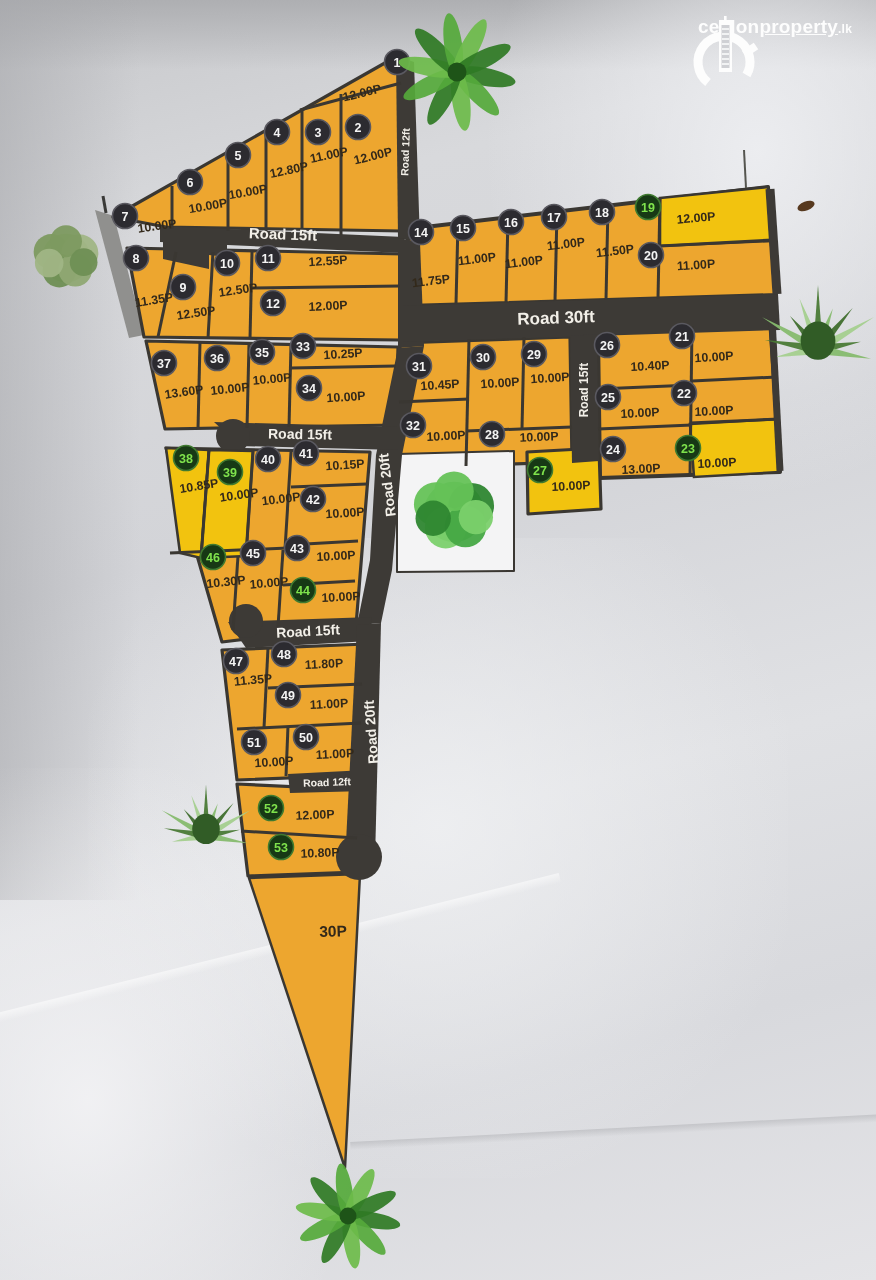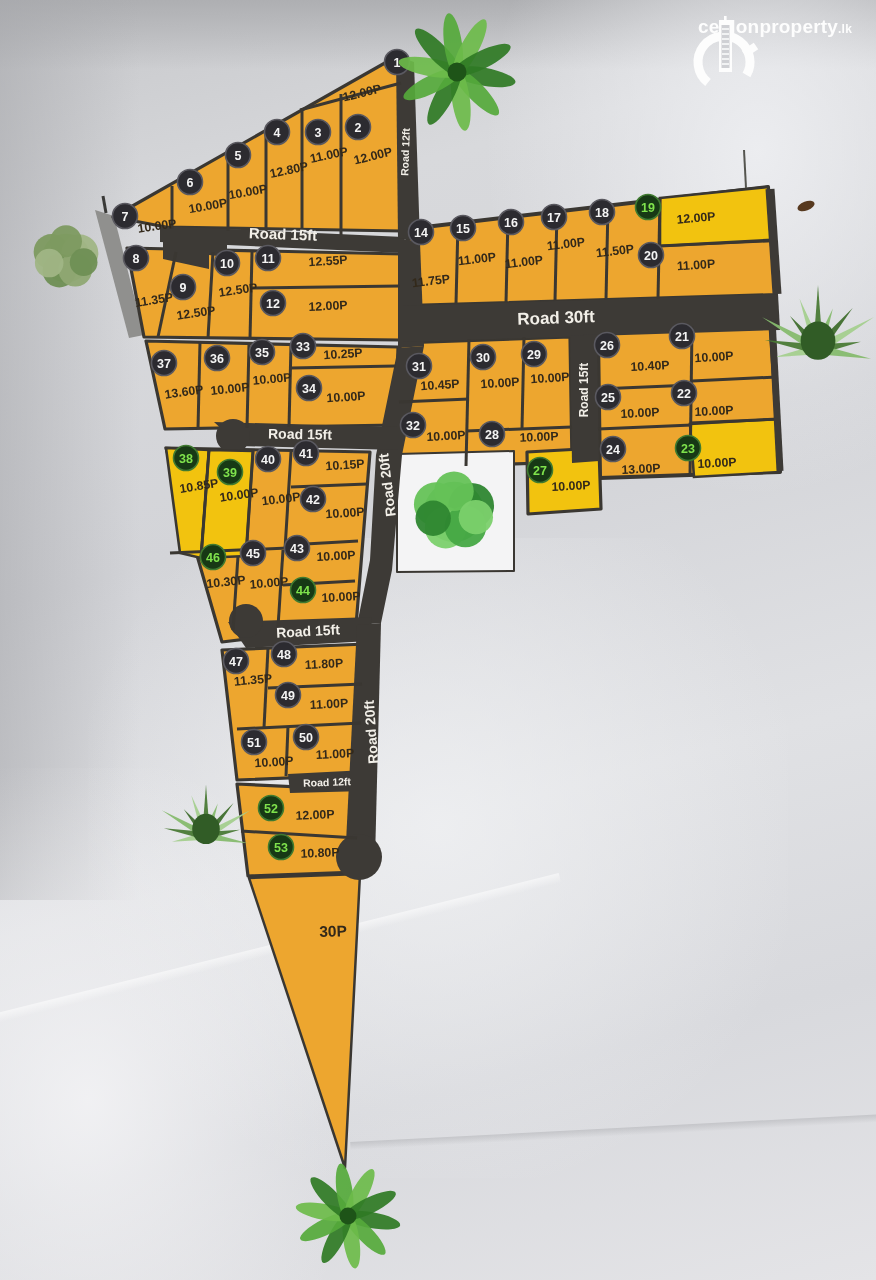--- a/index.html
+++ b/index.html
@@ -13,21 +13,21 @@
   .p-mid{left:10%;top:42%;width:80%;height:50%;background:radial-gradient(ellipse at 50% 45%,rgba(240,241,243,.8),rgba(240,241,243,0) 75%);}
   .p-bl{left:0;top:60%;width:40%;height:40%;background:radial-gradient(ellipse at 25% 65%,rgba(244,244,246,.85),rgba(244,244,246,0) 75%);}
   .p-crease{left:-5%;top:74%;width:70%;height:10px;background:linear-gradient(rgba(255,255,255,.55),rgba(255,255,255,0));transform:rotate(-14deg);}
   .p-crease2{left:40%;top:88%;width:70%;height:8px;background:linear-gradient(rgba(173,174,178,.5),rgba(173,174,178,0));transform:rotate(-3deg);}
   svg{position:absolute;left:0;top:0;}
   svg text{font-family:"Liberation Sans",sans-serif;font-weight:bold;}
   .logo{position:absolute;top:16px;right:12px;width:178px;text-align:center;color:#fff;}
   .logo-mark{display:block;margin:0 auto 4px;}
   .logo-text{font-size:19px;letter-spacing:.2px;white-space:nowrap;color:#fdfdfd;}
   .logo-text .b{font-weight:800;}
-  .logo-text .r{font-weight:600;}
+  .logo-text .r{font-weight:600;text-decoration:underline;}
   .logo-text .tld{font-size:12px;font-weight:700;}
 </style>
 </head>
 <body>
 
 <div class="stage">
   <div class="patch p-top"></div>
   <div class="patch p-left"></div>
   <div class="patch p-right"></div>
   <div class="patch p-mid"></div>

